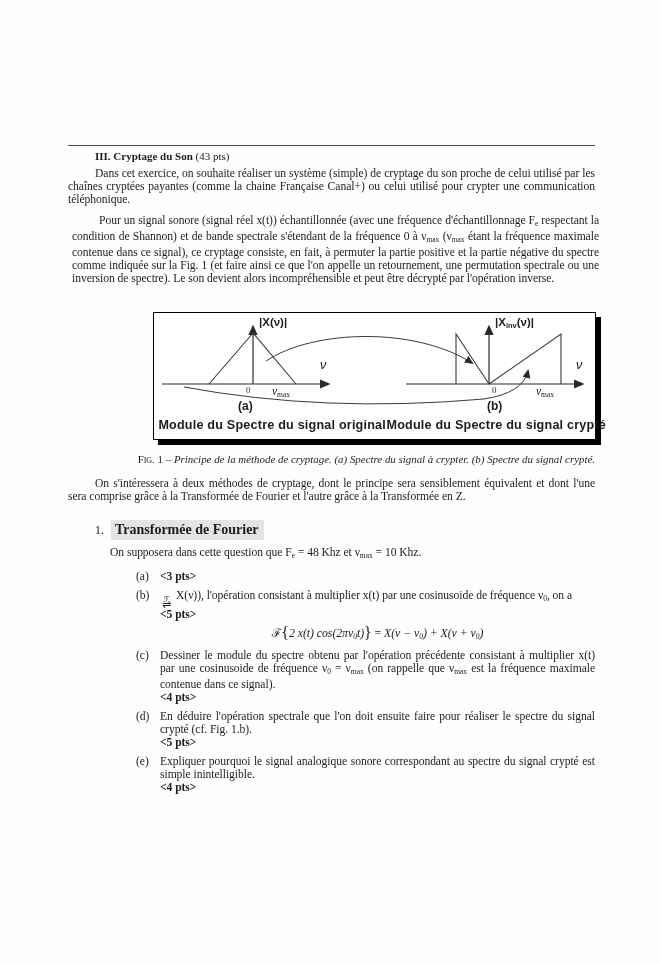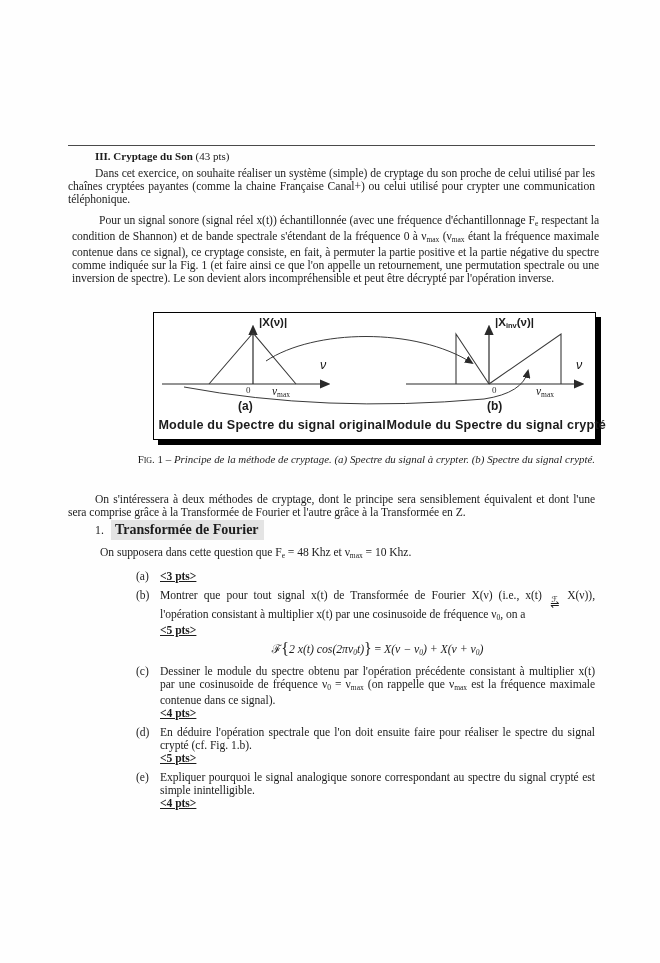--- a/index.html
+++ b/index.html
@@ -23,32 +23,32 @@
   .figtxt{position:absolute;font-size:11px;white-space:nowrap;}
   .ylab{font-size:11.5px;font-weight:bold;font-family:"Liberation Sans",sans-serif;}
   .xlab{font-style:italic;font-size:12.5px;font-family:"Liberation Sans",sans-serif;}
   .tick0{font-size:9px;color:#333;}
   .tickmax{font-size:11.5px;}
   .panel{font-weight:bold;font-size:12px;font-family:"Liberation Sans",sans-serif;}
   .figlabel{position:absolute;top:105px;font-family:"Liberation Sans",sans-serif;
             font-weight:bold;font-size:12.6px;text-align:right;white-space:nowrap;letter-spacing:0.2px;}
 
   #caption{left:68px;top:453px;width:527px;text-align:right;font-size:10.9px;white-space:nowrap;}
-  #p3{left:68px;top:477px;width:527px;margin-top:16px;}
+  #p3{left:68px;top:477px;width:527px;}
 
   #sec-num{left:95px;top:523px;font-size:11.8px;}
   #sec-heading{left:111px;top:520px;font-size:14px;font-weight:bold;
                background:#e4e4e4;padding:2px 5px 2px 4px;}
-  #sec-intro{left:100px;top:546px;font-size:11.6px;}
+  #sec-intro{left:110px;top:546px;font-size:11.6px;}
 
   #items{left:68px;top:570px;width:527px;}
   .item{position:relative;padding-left:92px;margin-bottom:6px;}
   .item-label{position:absolute;left:68px;top:0;}
   .item-text{text-align:justify;}
-  .pts{font-weight:bold;text-decoration:underline;}
+  .pts{font-weight:bold;}
   .equation{text-align:center;margin:5px 0 3px 0;font-size:11.8px;}
 
   .it{font-style:italic;}
   .bd{font-weight:bold;}
   .sb{font-size:7.5px;vertical-align:-2px;letter-spacing:0;}
   .sc{font-variant:small-caps;}
   .big{font-size:16px;vertical-align:-1.5px;}
   .stack{display:inline-flex;flex-direction:column;align-items:center;
          vertical-align:-3px;line-height:0.55;font-family:"DejaVu Sans",sans-serif;margin:0 2px;}
   .stack-top{font-size:8px;}
@@ -115,21 +115,21 @@
 
   <div id="items" class="abs body-text">
 
     <div class="item">
       <span class="item-label">(a)</span>
       <div class="pts">&lt;3 pts&gt;</div>
     </div>
 
     <div class="item">
       <span class="item-label">(b)</span>
-      <div class="item-text"><span>Montrer que pour tout signal x(t) de Transformée de Fourier X(ν) (i.e., x(t) </span><span class="stack">
+      <div class="item-text"><span class="stack">
             <span class="stack-top">ℱ</span>
             <span class="stack-bot">⇌</span>
           </span><span> X(ν)), l'opération consistant à multiplier x(t) par une cosinusoide de fréquence ν</span><span class="sb">0</span><span>, on a</span></div>
       <div class="pts">&lt;5 pts&gt;</div>
       <div class="equation scriptF"><span>ℱ</span><span class="big">{</span><span class="it">2 x(t) cos(2πν</span><span class="it sb">0</span><span class="it">t)</span><span class="big">}</span><span>   =   </span><span class="it">X(ν − ν</span><span class="it sb">0</span><span class="it">) + X(ν + ν</span><span class="it sb">0</span><span class="it">)</span></div>
     </div>
 
     <div class="item">
       <span class="item-label">(c)</span>
       <div class="item-text"><span>Dessiner le module du spectre obtenu par l'opération précédente consistant à multiplier x(t) par une cosinusoide de fréquence ν</span><span class="sb">0</span><span> = ν</span><span class="sb">max</span><span> (on rappelle que ν</span><span class="sb">max</span><span> est la fréquence maximale contenue dans ce signal).</span></div>

